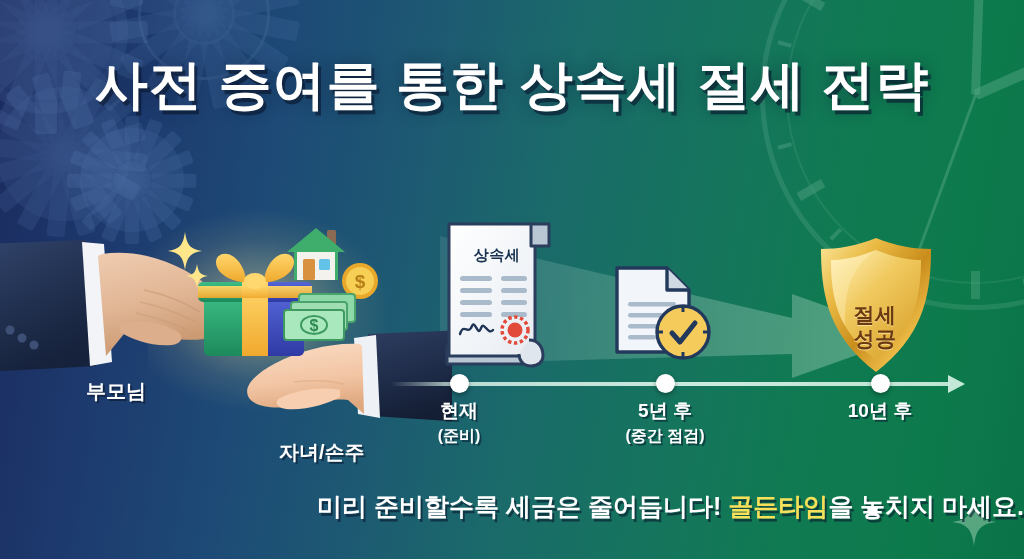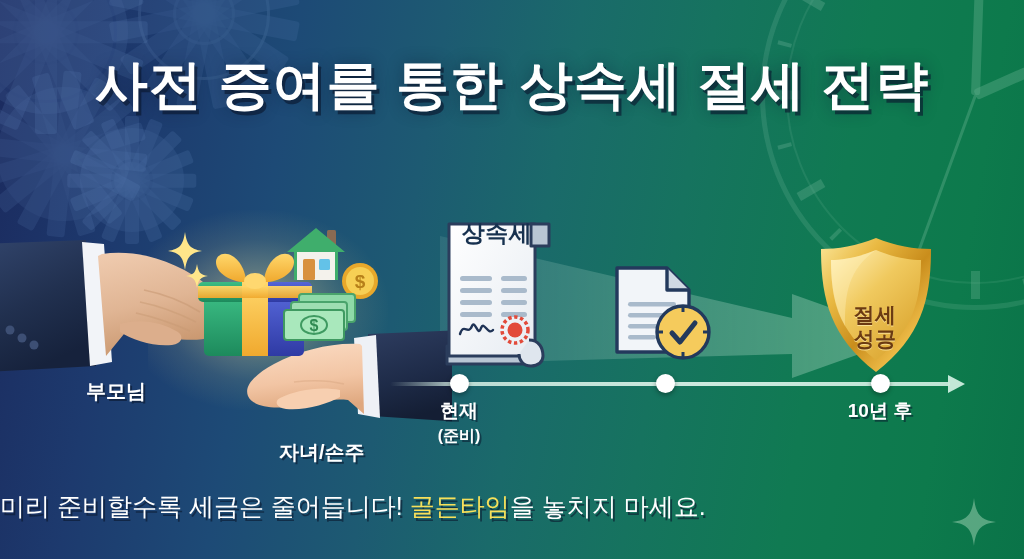--- a/index.html
+++ b/index.html
@@ -170,24 +170,24 @@
   .coin  { position: absolute; left: 341px; top: 262px; }
   .bills { position: absolute; left: 283px; top: 292px; }
   .spark-a { position: absolute; left: 168px; top: 232px; }
   .spark-b { position: absolute; left: 186px; top: 264px; }
 
   
   .scroll-doc { position: absolute; left: 443px; top: 218px; }
   .scroll-title {
     position: absolute;
     left: 443px;
-    top: 218px;
+    top: 246px;
     width: 108px;
     text-align: center;
-    font-size: 23px;
+    font-size: 15px;
     font-weight: 900;
     color: #17314f;
     letter-spacing: 0.5px;
   }
 
   
   .mid-doc { position: absolute; left: 613px; top: 264px; }
 
   
   .shield { position: absolute; left: 815px; top: 236px; }
@@ -274,23 +274,23 @@
   }
   #label-parent { left: 86px; top: 378px; }
   #label-child  { left: 279px; top: 439px; }
 
   
   .footer {
     position: absolute;
     left: 0;
     right: 0;
     top: 490px;
-    text-align: left;
+    text-align: right;
     font-size: 25px;
-    font-weight: 400;
+    font-weight: 700;
     color: #ffffff;
     text-shadow: 2px 3px 0 rgba(10,24,45,.6);
     white-space: nowrap;
   }
   .footer .hl { color: #f7e05a; }
 </style>
 </head>
 <body>
 
 <div id="infographic">
@@ -599,20 +599,24 @@
     <div class="tl-line"></div>
     <div class="tl-arrowhead"></div>
 
     <div class="tl-dot" style="left:459px"></div>
     <div class="tl-label" style="left:459px">
       <span class="main">현재</span>
       <span class="sub">(준비)</span>
     </div>
 
     <div class="tl-dot" style="left:665px"></div>
+    <div class="tl-label" style="left:665px">
+      <span class="main">5년 후</span>
+      <span class="sub">(중간 점검)</span>
+    </div>
 
     <div class="tl-dot" style="left:880px"></div>
     <div class="tl-label" style="left:880px">
       <span class="main">10년 후</span>
     </div>
   </div>
 
   <div class="footer">
     <span>미리 준비할수록 세금은 줄어듭니다! </span><span class="hl">골든타임</span><span>을 놓치지 마세요.</span>
   </div>

